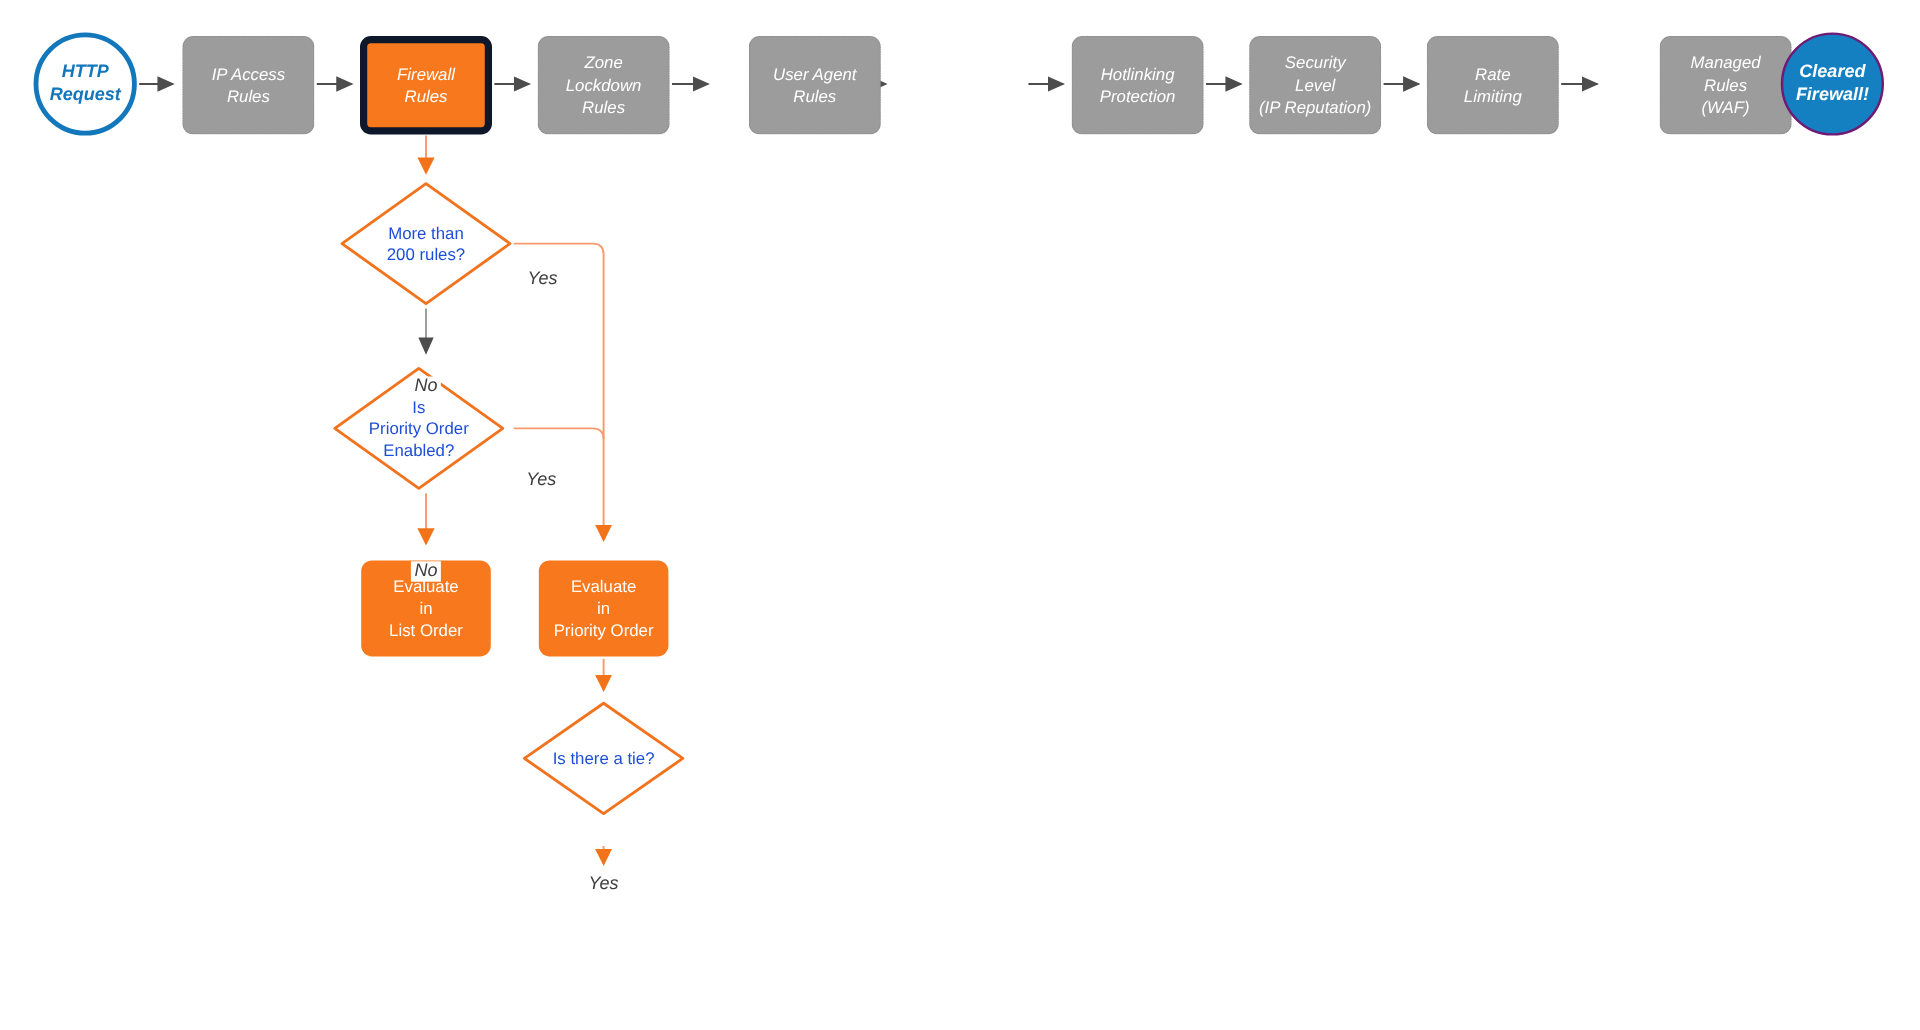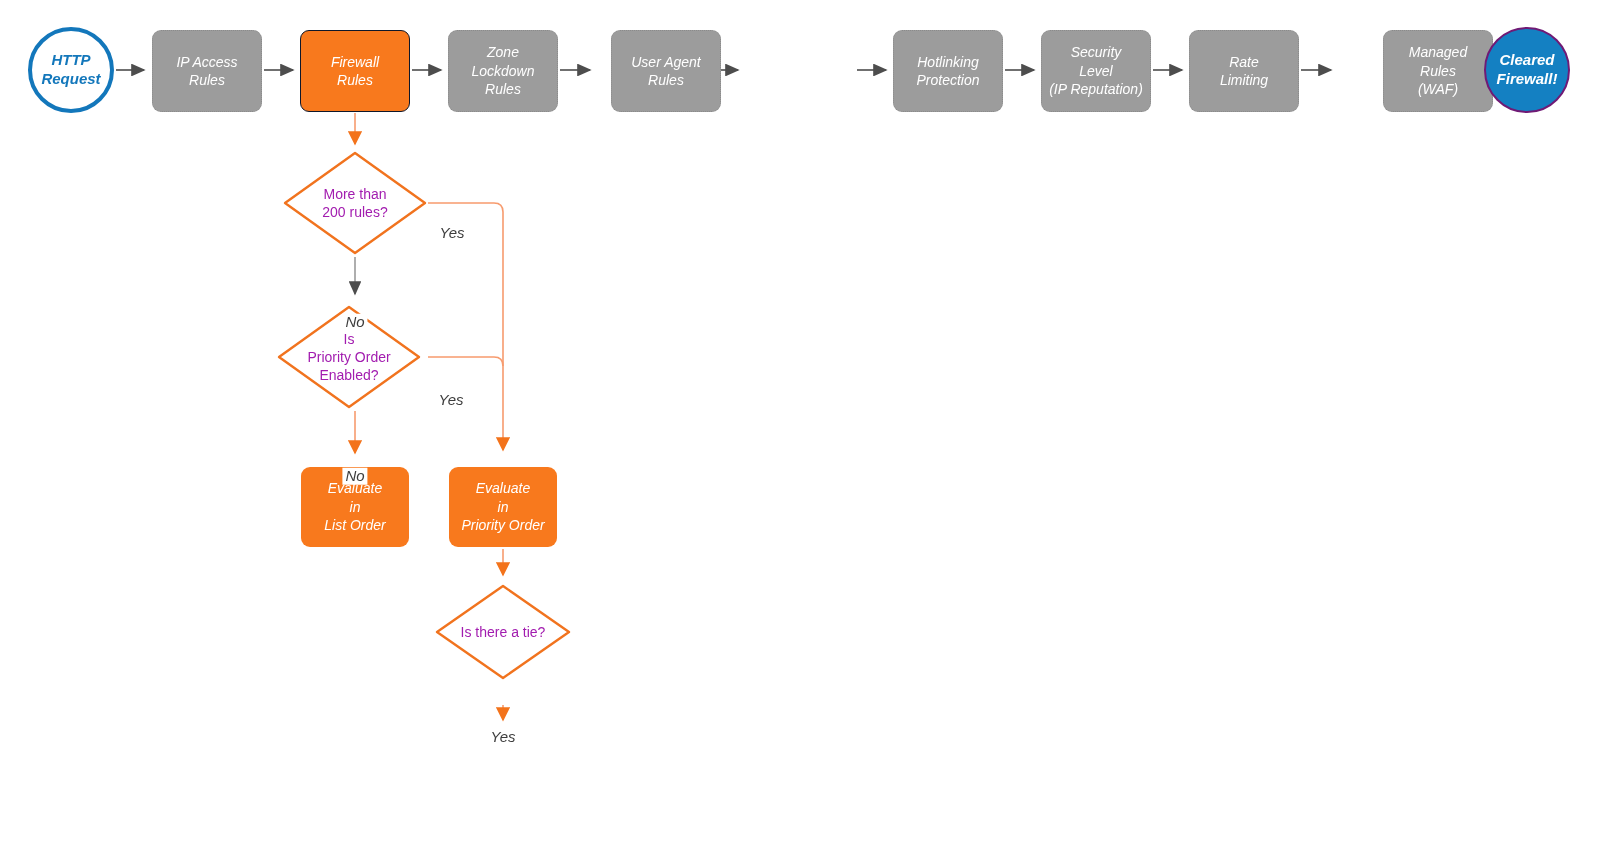--- a/index.html
+++ b/index.html
@@ -9,32 +9,32 @@
     background:#ffffff;
     font-family:"Liberation Sans", sans-serif;
     overflow:hidden;
   }
   .connectors{position:absolute;left:0;top:0;pointer-events:none;}
   .node{position:absolute;display:flex;align-items:center;justify-content:center;text-align:center;box-sizing:border-box;}
   .lbl{white-space:pre-line;line-height:1.32;}
   
   .box{width:110px;height:82px;top:30px;border-radius:9px;}
   .box.gray{background:#9C9C9C;border:1px dotted #8B8B8B;color:#ffffff;}
-  .box.orange{background:#F8791D;border:1px solid #0f172a;color:#ffffff;}
+  .box.orange{background:#F8791D;border:6px solid #0f172a;color:#ffffff;}
   .box .lbl{font-style:italic;font-size:14px;}
   
   .circle{width:86px;height:86px;border-radius:50%;}
   .circle .lbl{font-style:italic;font-weight:bold;font-size:15px;line-height:1.25;text-align:center;}
   .circle.start{left:28px;top:27px;background:#ffffff;border:4px solid #1377BB;color:#1377BB;}
   .circle.end{left:1484px;top:27px;background:#1480C2;border:2px solid #701a75;color:#ffffff;}
   
   .action{width:108px;height:80px;border-radius:9px;background:#F8791D;color:#ffffff;}
-  .action .lbl{font-style:italic;font-size:14px;}
+  .action .lbl{font-size:14px;}
   
-  .diamond{color:#a21caf;}
+  .diamond{color:#1d4ed8;}
   .diamond svg{position:absolute;left:0;top:0;}
   .diamond .lbl{position:relative;font-size:14px;line-height:1.3;}
   
   .edge-label{
     position:absolute;transform:translate(-50%,-50%);
     font-style:italic;font-size:15px;color:#3D3D3D;
     background:#ffffff;padding:0 3px;line-height:1.1;margin-top:44px;
   }
   .edge-label.nobg{background:transparent;}
 </style>
@@ -89,21 +89,21 @@
   </div>
   <div class="node box orange" style="left:300px">
     <span class="lbl">Firewall
 Rules</span>
   </div>
   <div class="node box gray" style="left:448px">
     <span class="lbl">Zone
 Lockdown
 Rules</span>
   </div>
-  <div class="node box gray" style="left:611px">
+  <div class="node box gray" style="left:624px">
     <span class="lbl">User Agent
 Rules</span>
   </div>
   <div class="node box gray" style="left:1041px">
     <span class="lbl">Security
 Level
 (IP Reputation)</span>
   </div>
   <div class="node box gray" style="left:893px">
     <span class="lbl">Hotlinking

